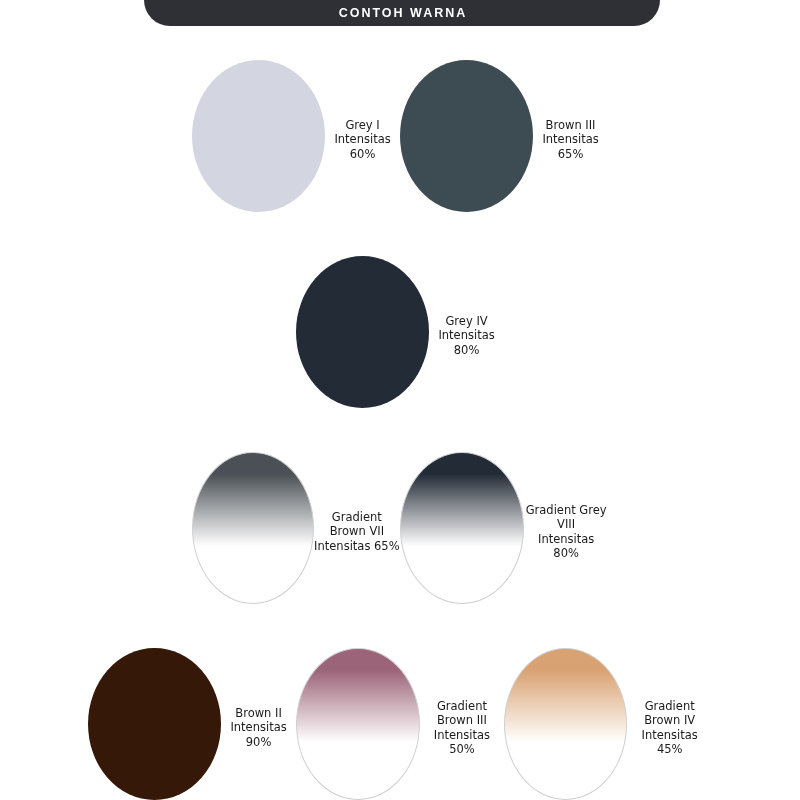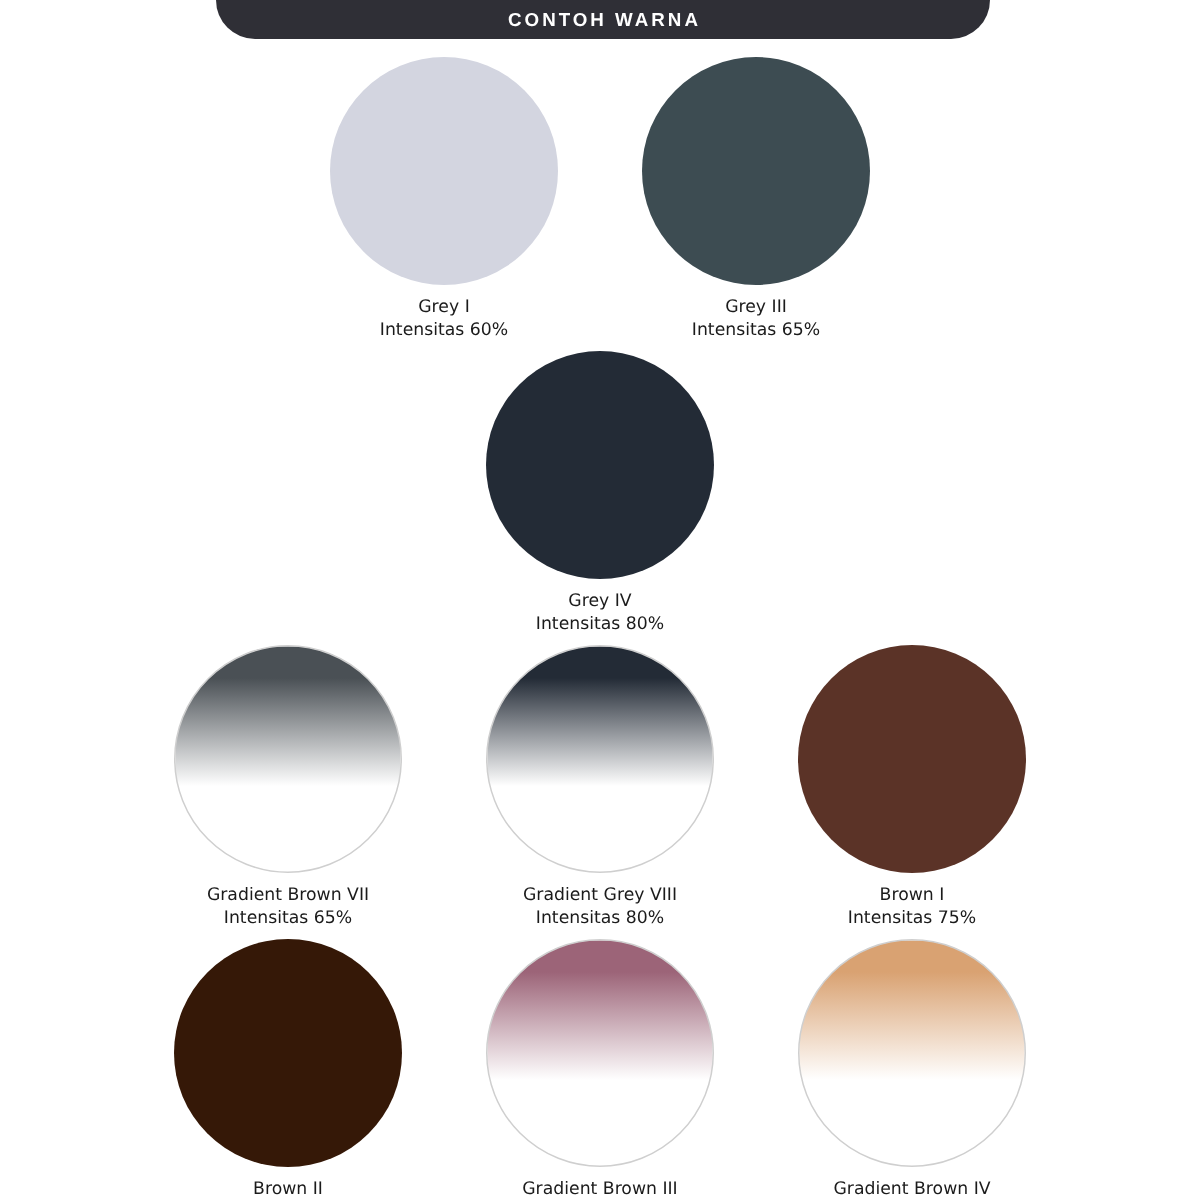--- a/index.html
+++ b/index.html
@@ -55,21 +55,21 @@
   }
   .row {
     display: flex;
     flex-direction: row;
     justify-content: center;
     height: 196px;
   }
   .cell {
     width: 208px;
     display: flex;
-    flex-direction: column;
+    flex-direction: row;
     align-items: center;
   }
   .swatch {
     width: 152px;
     height: 152px;
     border-radius: 50%;
     box-sizing: border-box;
   }
   .caption {
     margin-top: 7px;
@@ -102,21 +102,21 @@
       <div class="cell">
         <div class="swatch" style="background: rgb(211, 213, 224);"></div>
         <div class="caption">
           <span class="name">Grey I</span>
           <span class="intensity">Intensitas 60%</span>
         </div>
       </div>
       <div class="cell">
         <div class="swatch" style="background: rgb(61, 76, 82);"></div>
         <div class="caption">
-          <span class="name">Grey III</span>
+          <span class="name">Brown III</span>
           <span class="intensity">Intensitas 65%</span>
         </div>
       </div>
     </div>
 
     <div class="row">
       <div class="cell">
         <div class="swatch" style="background: rgb(35, 43, 54);"></div>
         <div class="caption">
           <span class="name">Grey IV</span>
@@ -131,27 +131,20 @@
         <div class="caption">
           <span class="name">Gradient Brown VII</span>
           <span class="intensity">Intensitas 65%</span>
         </div>
       </div>
       <div class="cell">
         <div class="swatch outlined" style="background: linear-gradient(rgb(35, 43, 54) 0%, rgb(35, 43, 54) 14%, rgb(255, 255, 255) 62%, rgb(255, 255, 255) 100%);"></div>
         <div class="caption">
           <span class="name">Gradient Grey VIII</span>
           <span class="intensity">Intensitas 80%</span>
-        </div>
-      </div>
-      <div class="cell">
-        <div class="swatch" style="background: rgb(91, 51, 39);"></div>
-        <div class="caption">
-          <span class="name">Brown I</span>
-          <span class="intensity">Intensitas 75%</span>
         </div>
       </div>
     </div>
 
     <div class="row">
       <div class="cell">
         <div class="swatch" style="background: rgb(53, 24, 7);"></div>
         <div class="caption">
           <span class="name">Brown II</span>
           <span class="intensity">Intensitas 90%</span>

